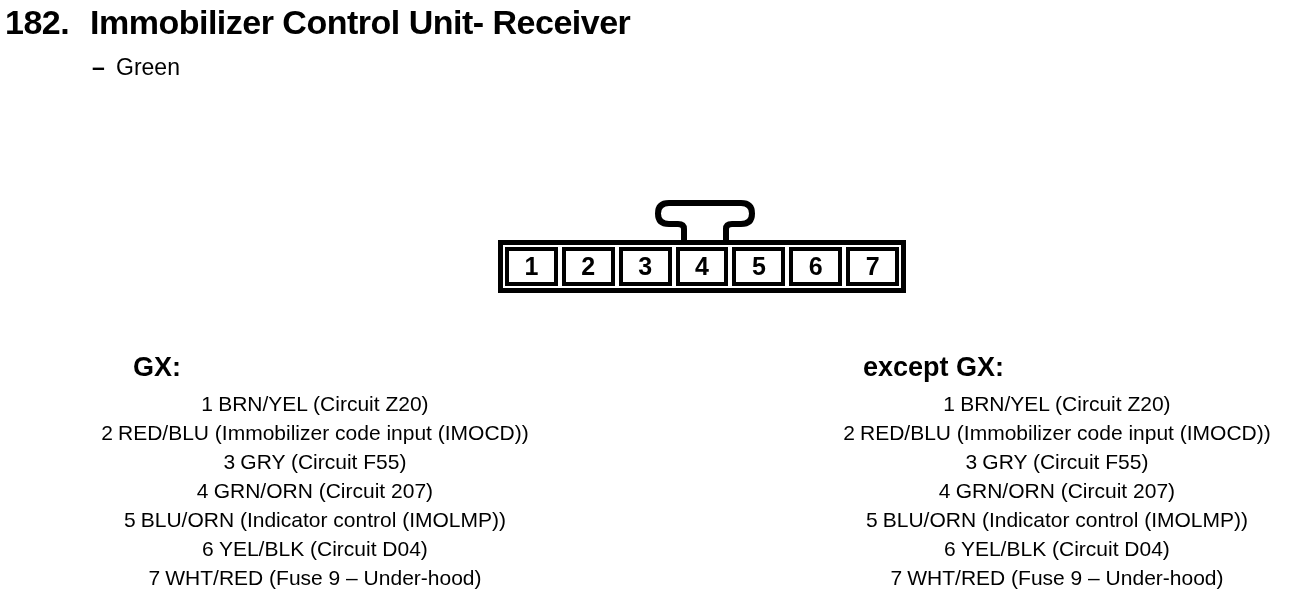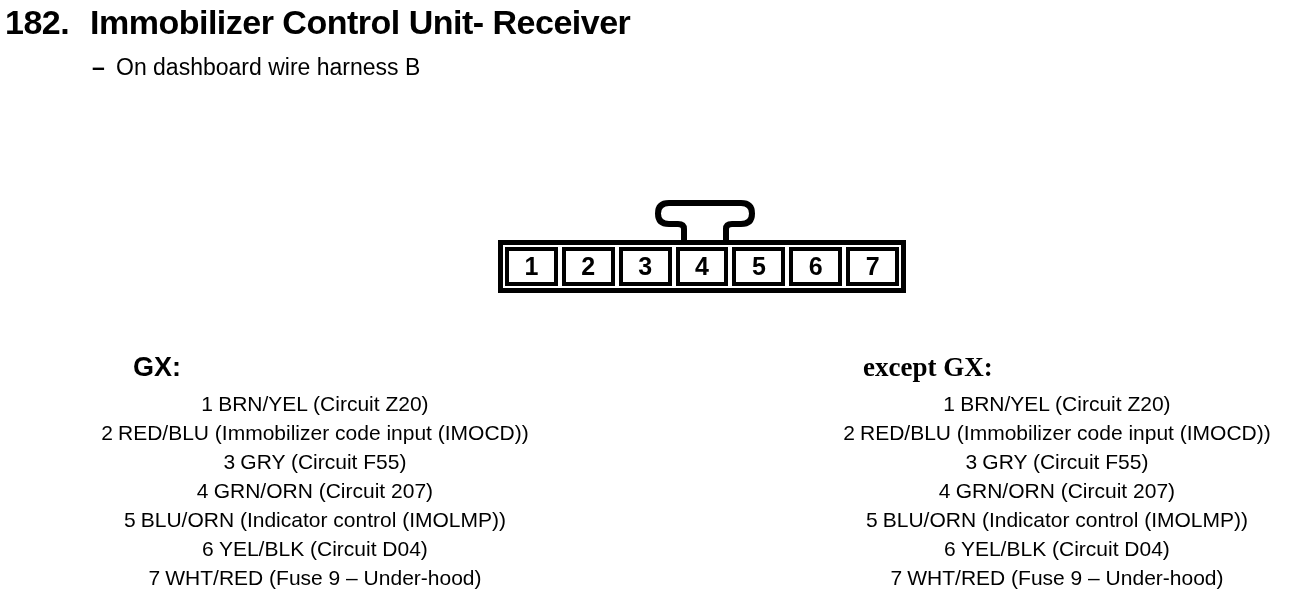--- a/index.html
+++ b/index.html
@@ -56,40 +56,40 @@
 
   
   .pinout-heading {
     position: absolute;
     font-size: 27px;
     font-weight: 700;
     line-height: 29px;
     white-space: nowrap;
   }
   .heading-gx { left: 133px; top: 353px; }
-  .heading-except { left: 863px; top: 353px; font-family: Liberation Serif, serif; }
+  .heading-except { left: 863px; top: 353px; }
 
   .pin-list { position: absolute; top: 389px; font-size: 21px; text-align: center; }
   .list-gx { left: 96px; }
   .list-except { left: 838px; }
   .pin-row { height: 29px; line-height: 29px; white-space: nowrap; }
   .pin-num { display: inline-block; width: 22px; }
 </style>
 </head>
 <body>
 
 <div class="page">
 
   <div class="title">
     <span class="title-num">182.</span><span>Immobilizer Control Unit- Receiver</span>
   </div>
 
   <div class="notes">
     <div class="note-row">
-      <span class="note-dash">–</span><span>On dashboard wire harness B</span>
+      <span class="note-dash">–</span><span>Green</span>
     </div>
   </div>
 
   <div class="connector">
     <svg class="latch-svg" width="104" height="48" viewBox="0 0 104 48" aria-hidden="true">
       <path d="M 31 48 L 31 31 Q 31 26 25 26 L 16 26 Q 5 26 5 15.5 Q 5 5 16 5 L 88 5 Q 99 5 99 15.5 Q 99 26 88 26 L 79 26 Q 73 26 73 31 L 73 48" fill="none" stroke="#000000" stroke-width="6"></path>
     </svg>
     <div class="connector-body">
       <div class="pin-box">
           <span>1</span>

